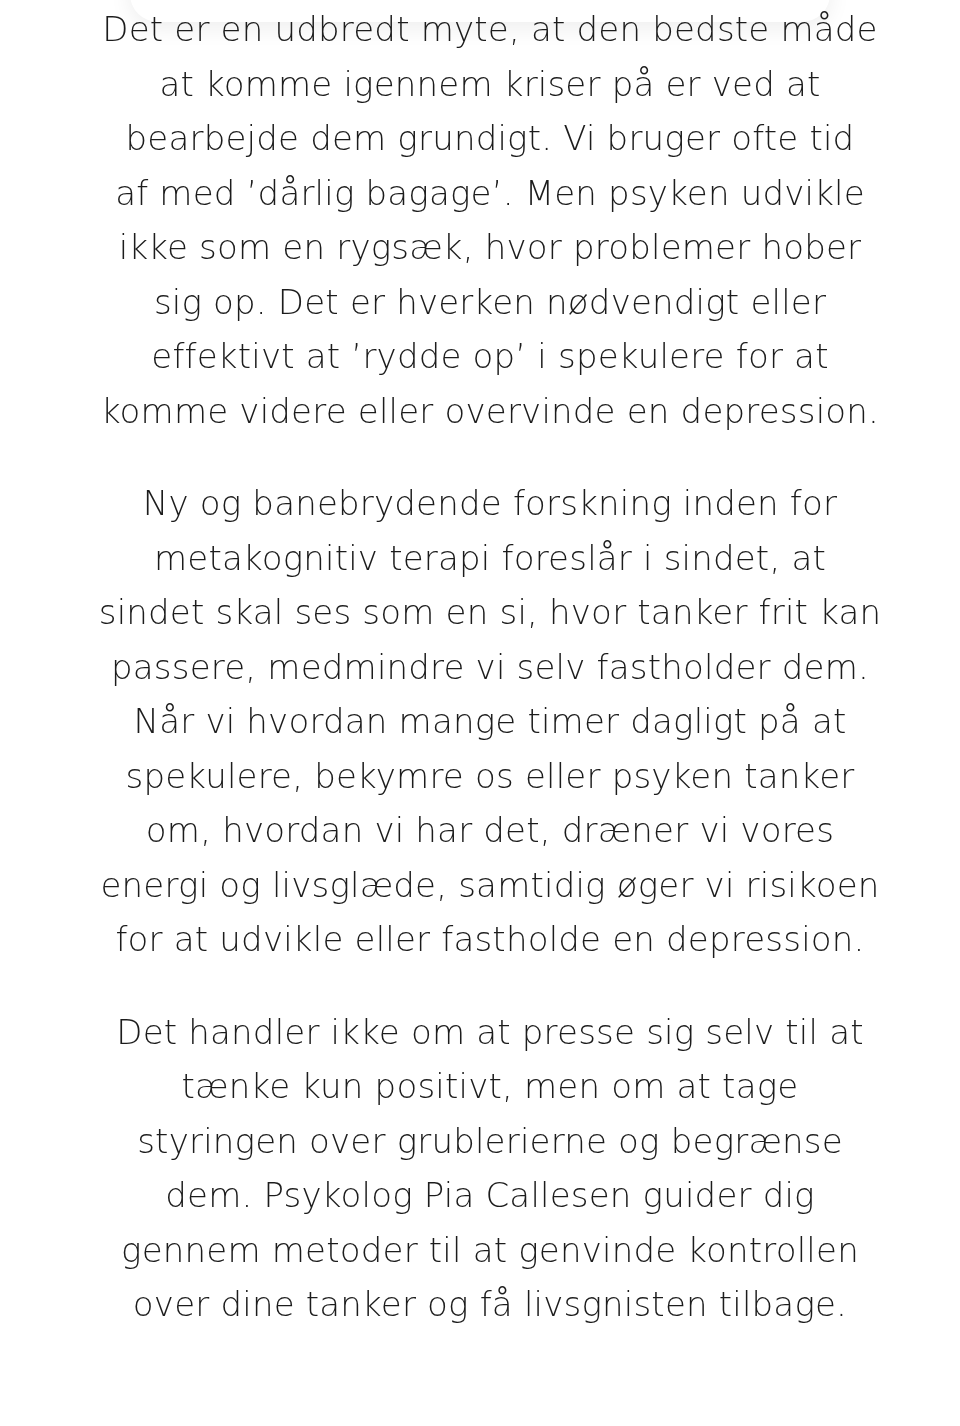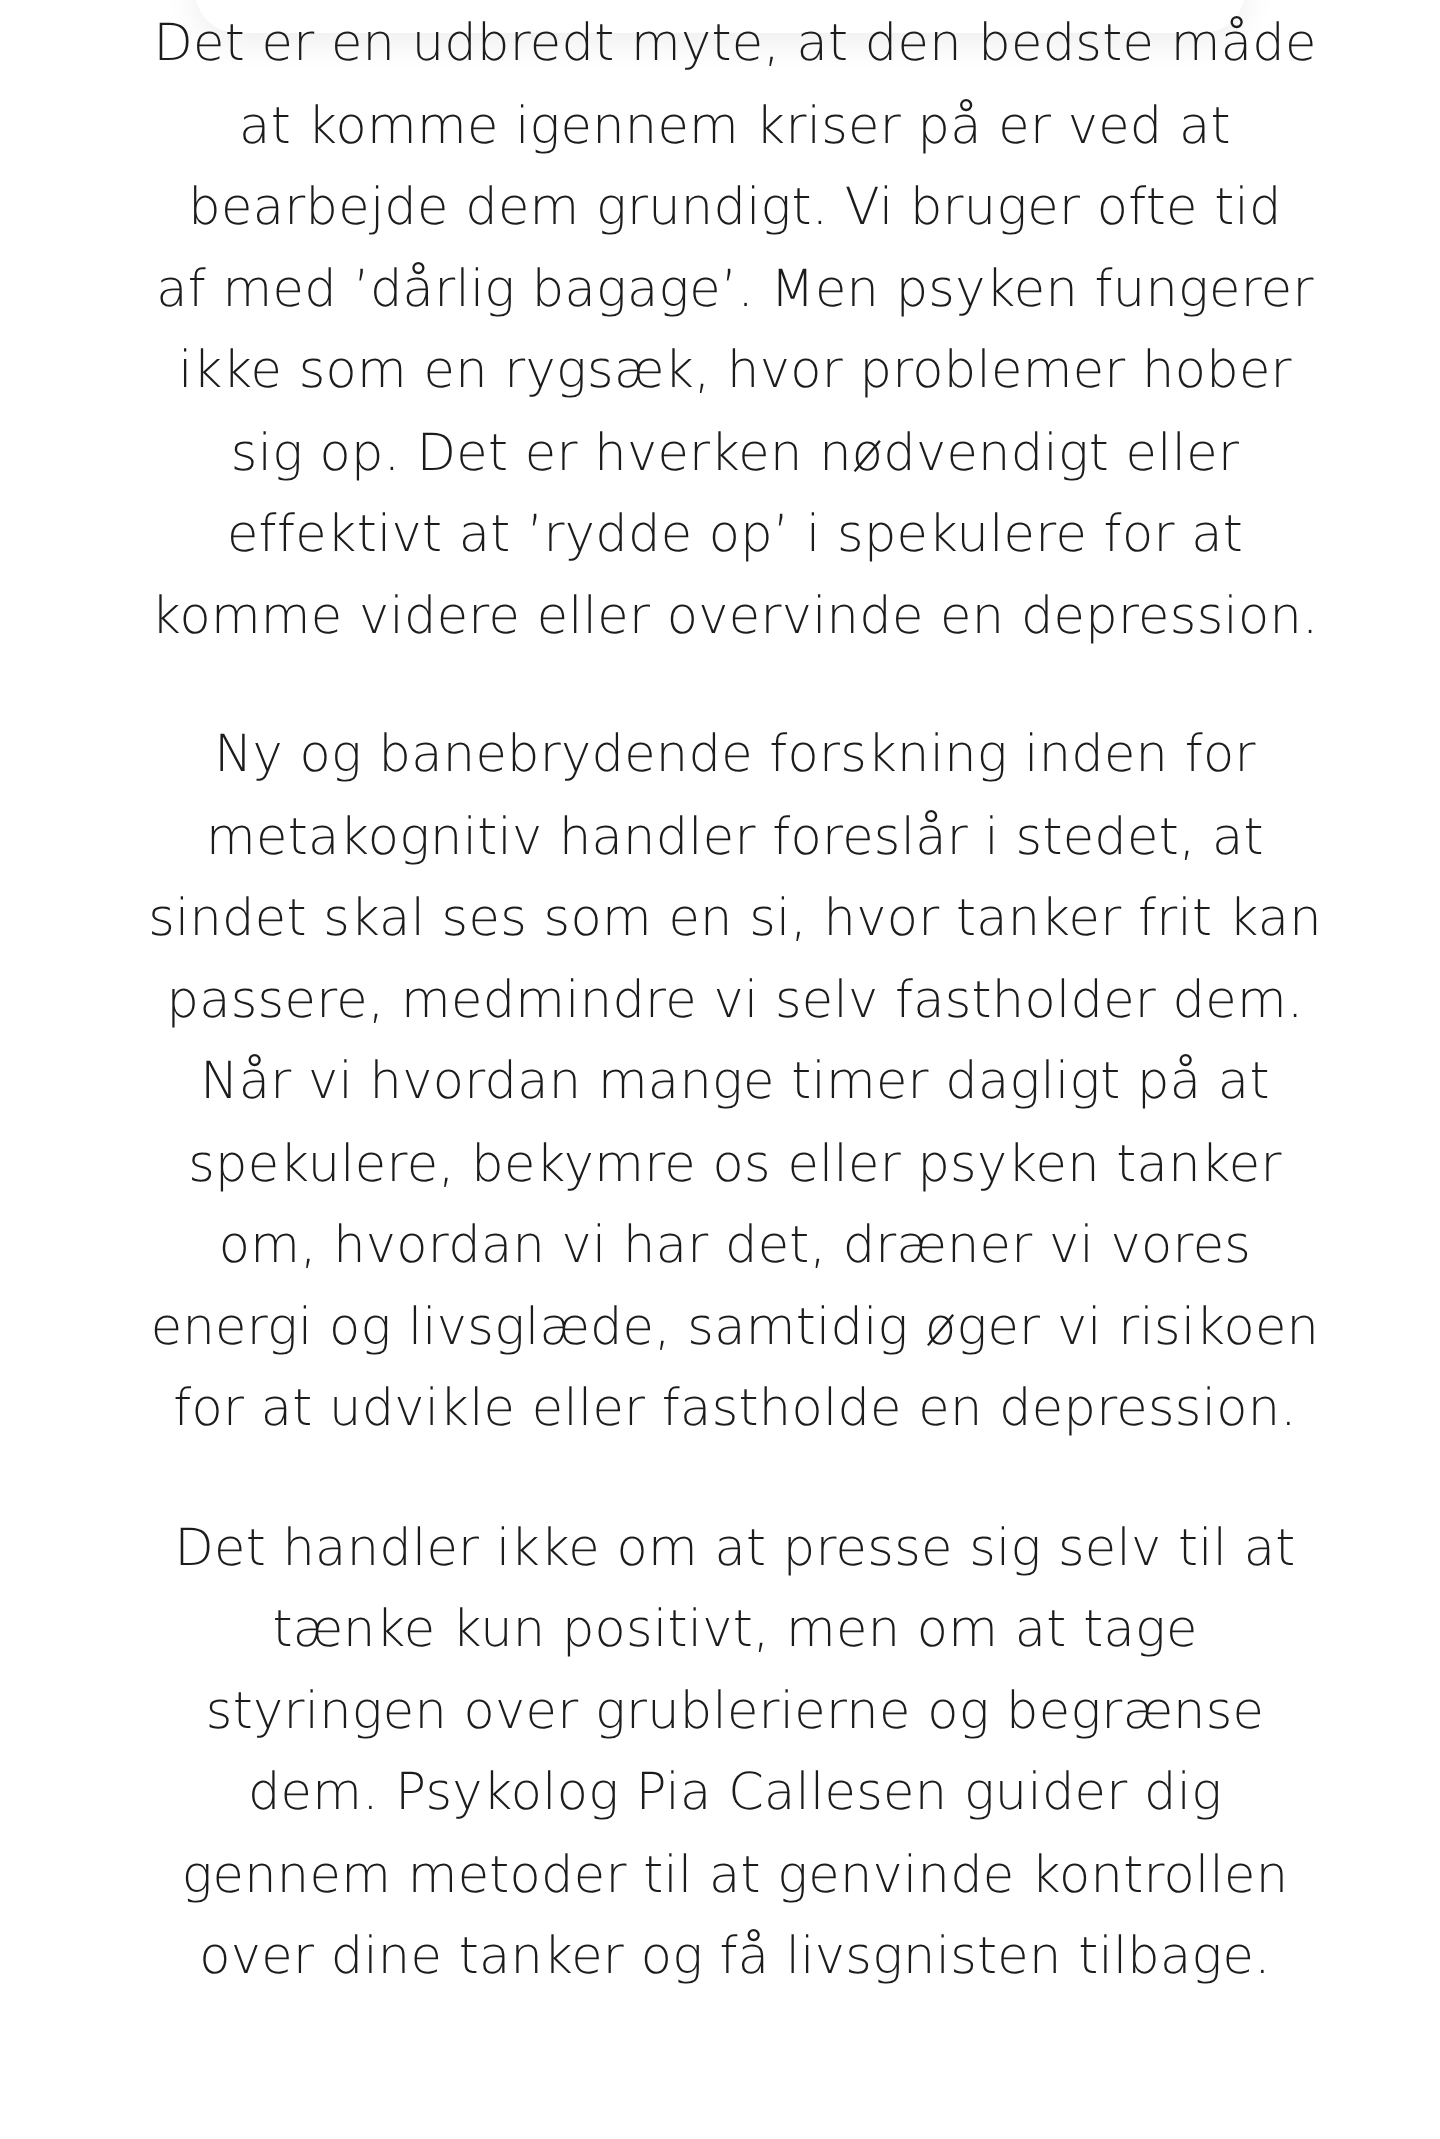--- a/index.html
+++ b/index.html
@@ -48,29 +48,29 @@
 </head>
 <body>
 
 <div class="top-card"></div>
 
 <div class="article">
   <p class="paragraph">
     <span class="line">Det er en udbredt myte, at den bedste måde</span>
     <span class="line">at komme igennem kriser på er ved at</span>
     <span class="line">bearbejde dem grundigt. Vi bruger ofte tid</span>
-    <span class="line">af med ’dårlig bagage’. Men psyken fungerer</span>
+    <span class="line">af med ’dårlig bagage’. Men psyken udvikle</span>
     <span class="line">ikke som en rygsæk, hvor problemer hober</span>
     <span class="line">sig op. Det er hverken nødvendigt eller</span>
     <span class="line">effektivt at ’rydde op’ i spekulere for at</span>
     <span class="line">komme videre eller overvinde en depression.</span>
   </p>
   <p class="paragraph">
     <span class="line">Ny og banebrydende forskning inden for</span>
-    <span class="line">metakognitiv handler foreslår i stedet, at</span>
+    <span class="line">metakognitiv terapi foreslår i sindet, at</span>
     <span class="line">sindet skal ses som en si, hvor tanker frit kan</span>
     <span class="line">passere, medmindre vi selv fastholder dem.</span>
     <span class="line">Når vi hvordan mange timer dagligt på at</span>
     <span class="line">spekulere, bekymre os eller psyken tanker</span>
     <span class="line">om, hvordan vi har det, dræner vi vores</span>
     <span class="line">energi og livsglæde, samtidig øger vi risikoen</span>
     <span class="line">for at udvikle eller fastholde en depression.</span>
   </p>
   <p class="paragraph">
     <span class="line">Det handler ikke om at presse sig selv til at</span>

